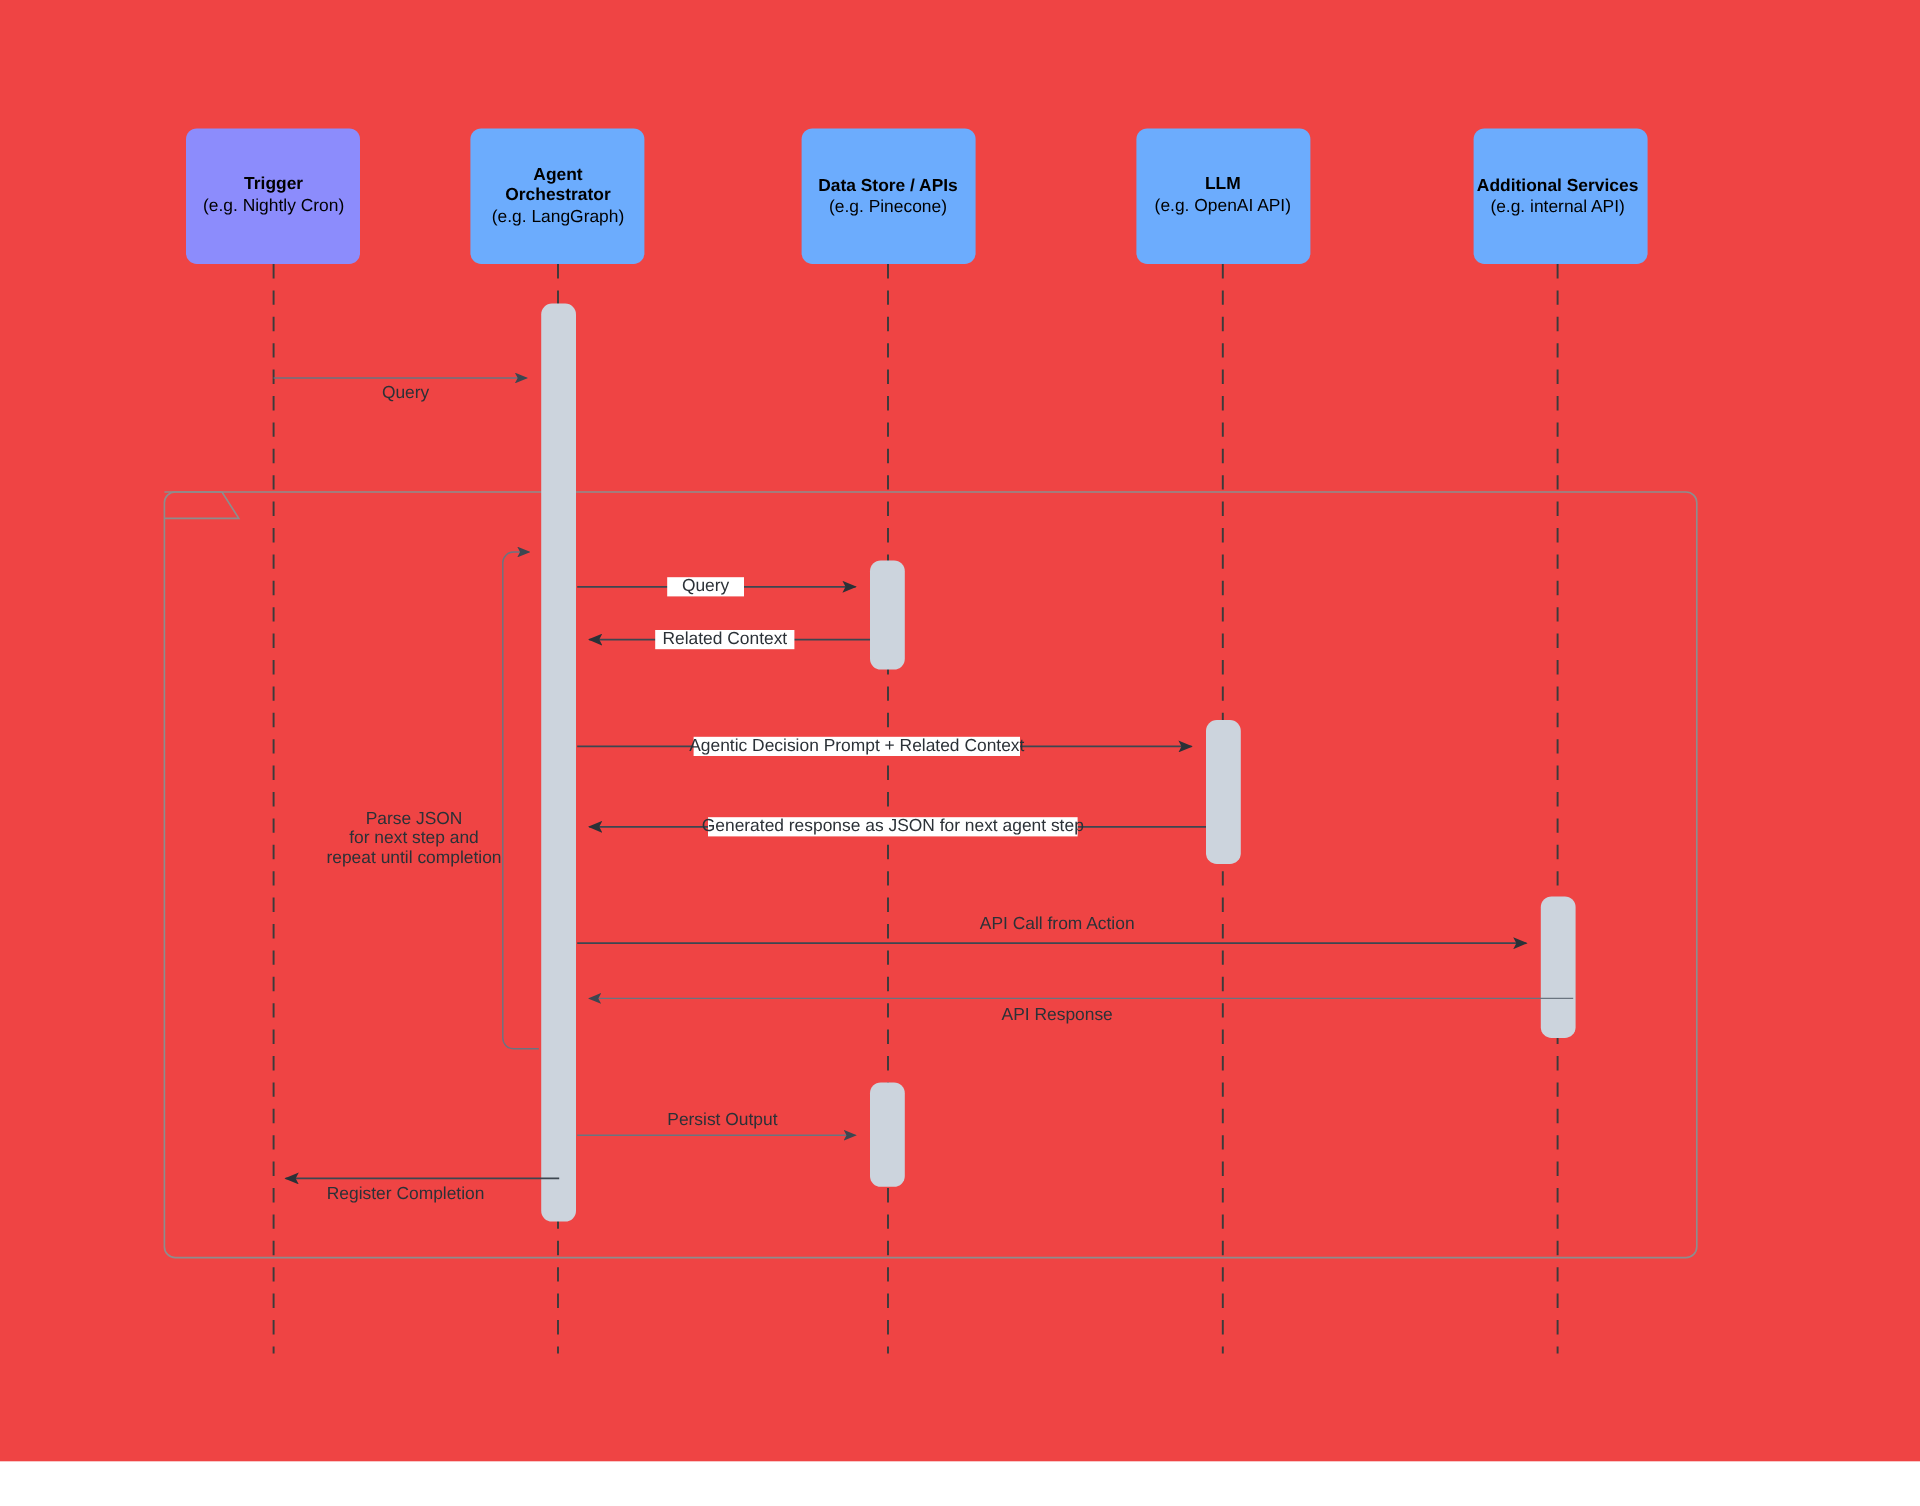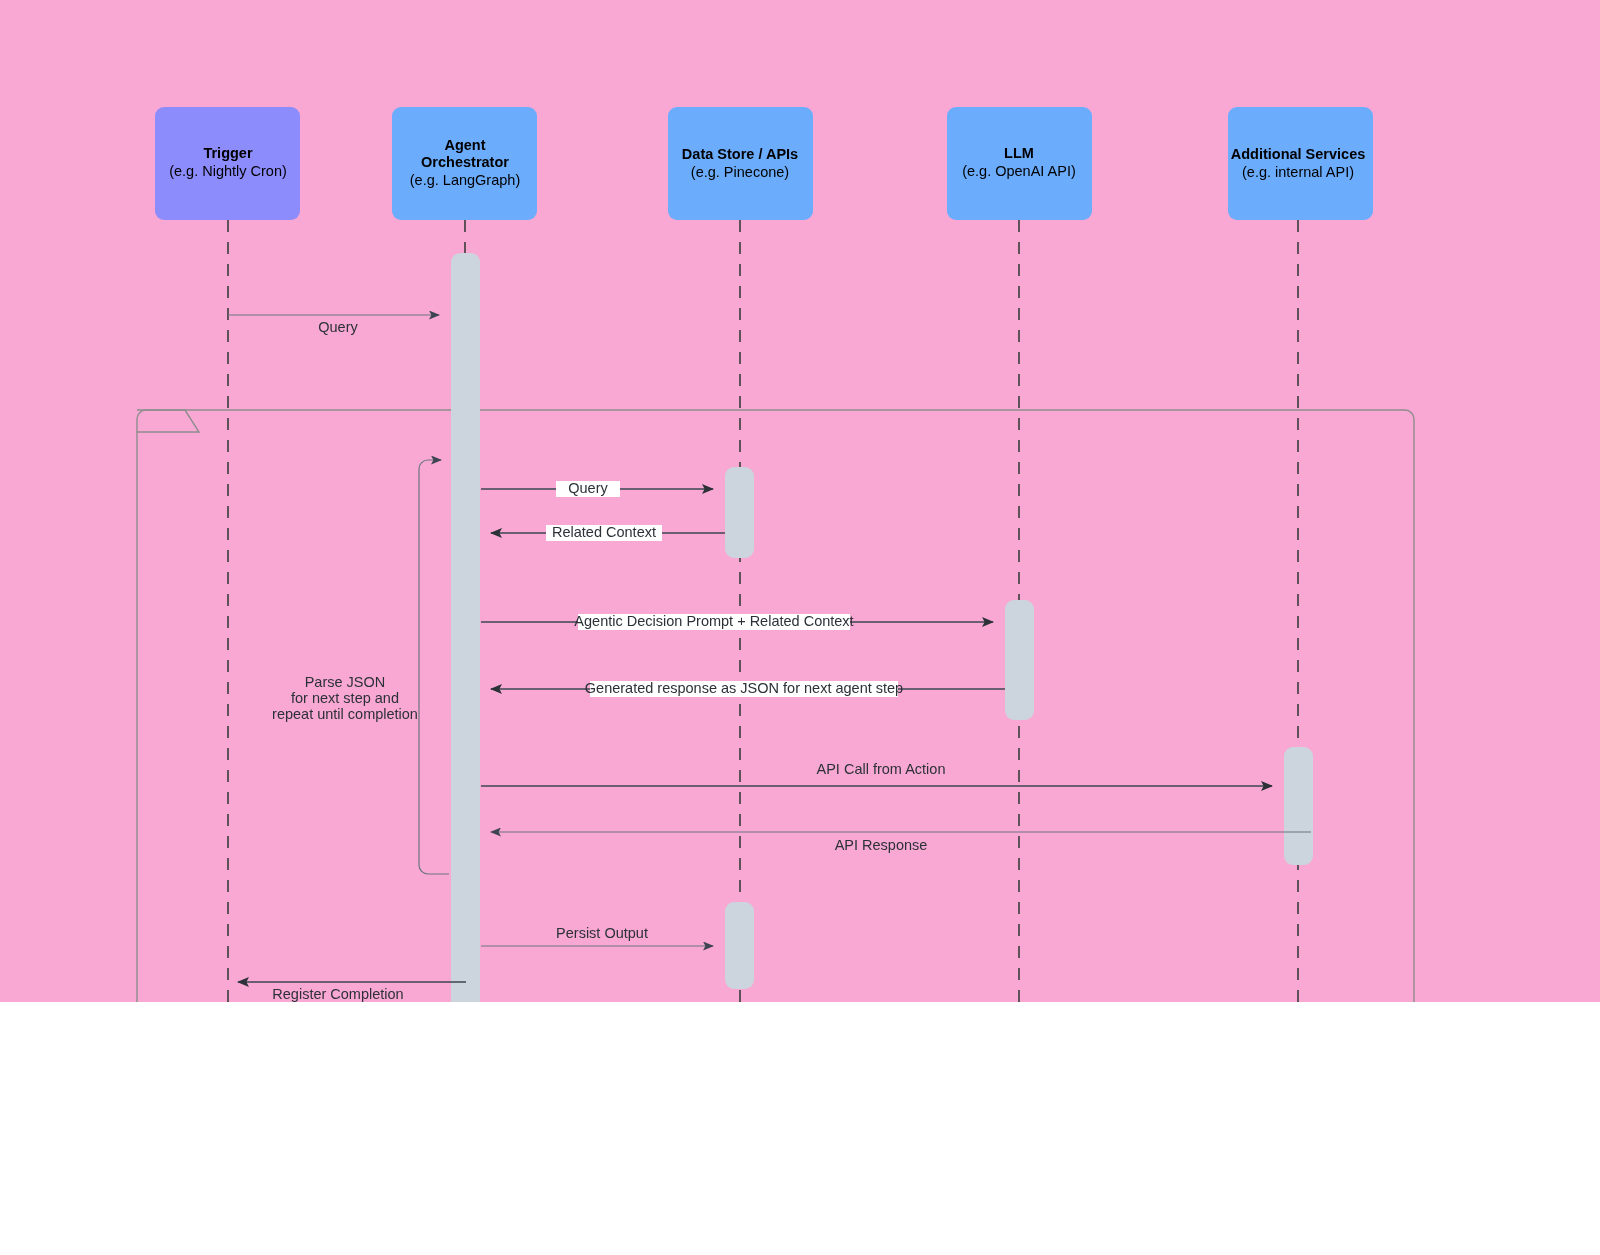--- a/index.html
+++ b/index.html
@@ -8,22 +8,22 @@
     padding: 0;
     background: #ffffff;
   }
   body {
     font-family: "Liberation Sans", "DejaVu Sans", sans-serif;
     color: #1a1a1a;
   }
   #canvas {
     position: relative;
     width: 1600px;
-    height: 1002px;
-    background: #f9a8d4;
+    height: 1218px;
+    background: #ef4444;
     overflow: hidden;
   }
   svg#diagram {
     position: absolute;
     top: 0;
     left: 0;
     width: 1600px;
     height: 1255px;
   }
   .participant-box {

